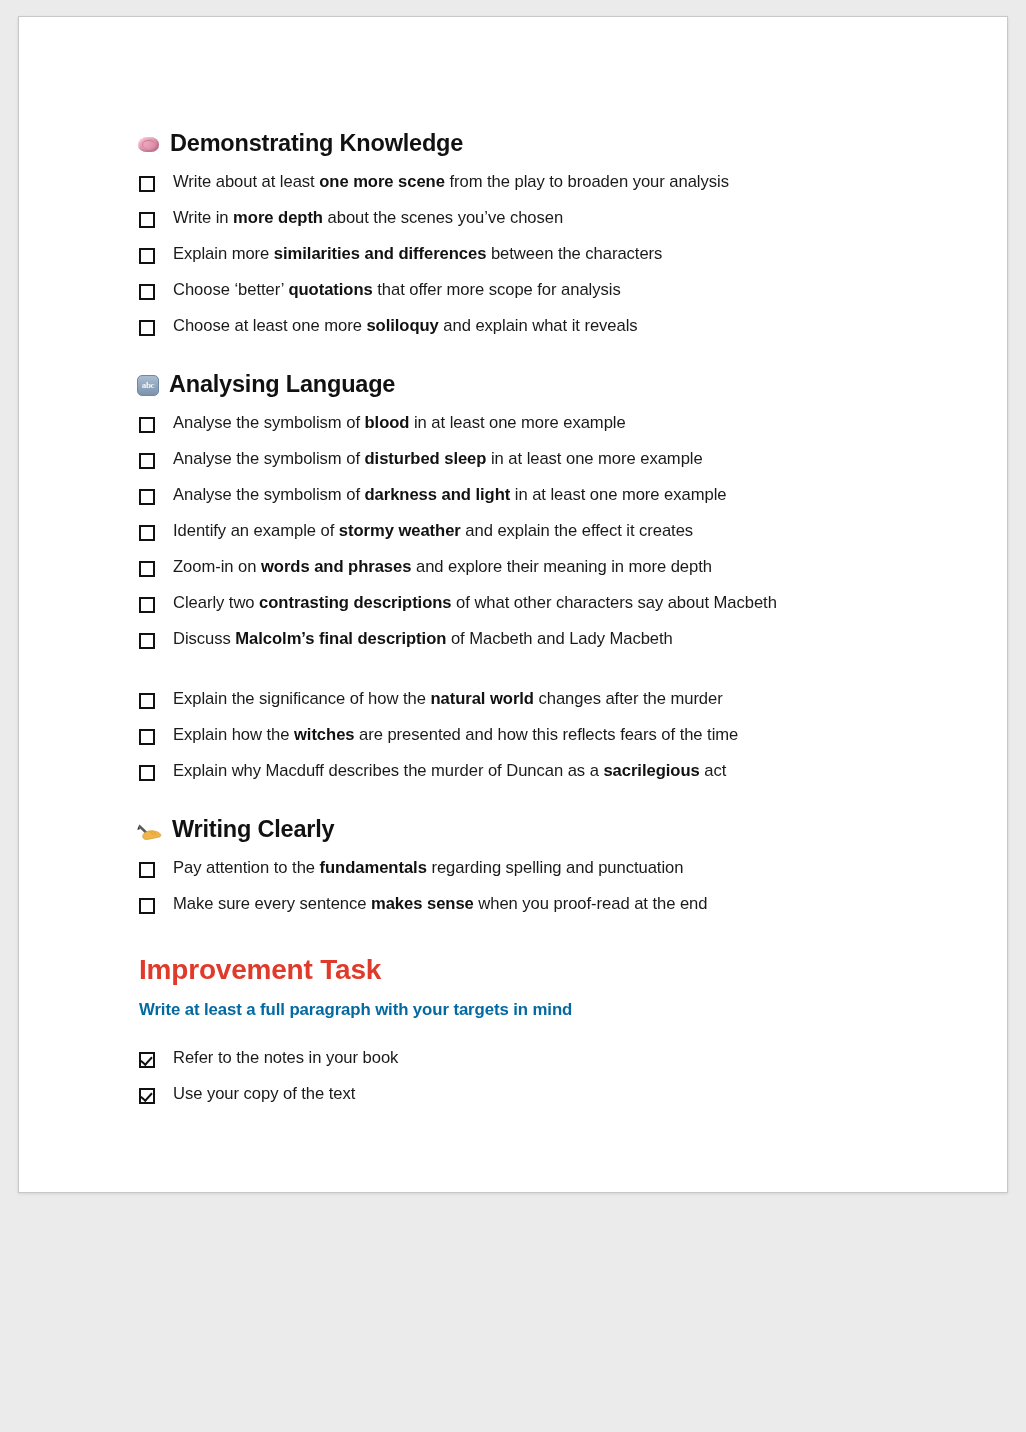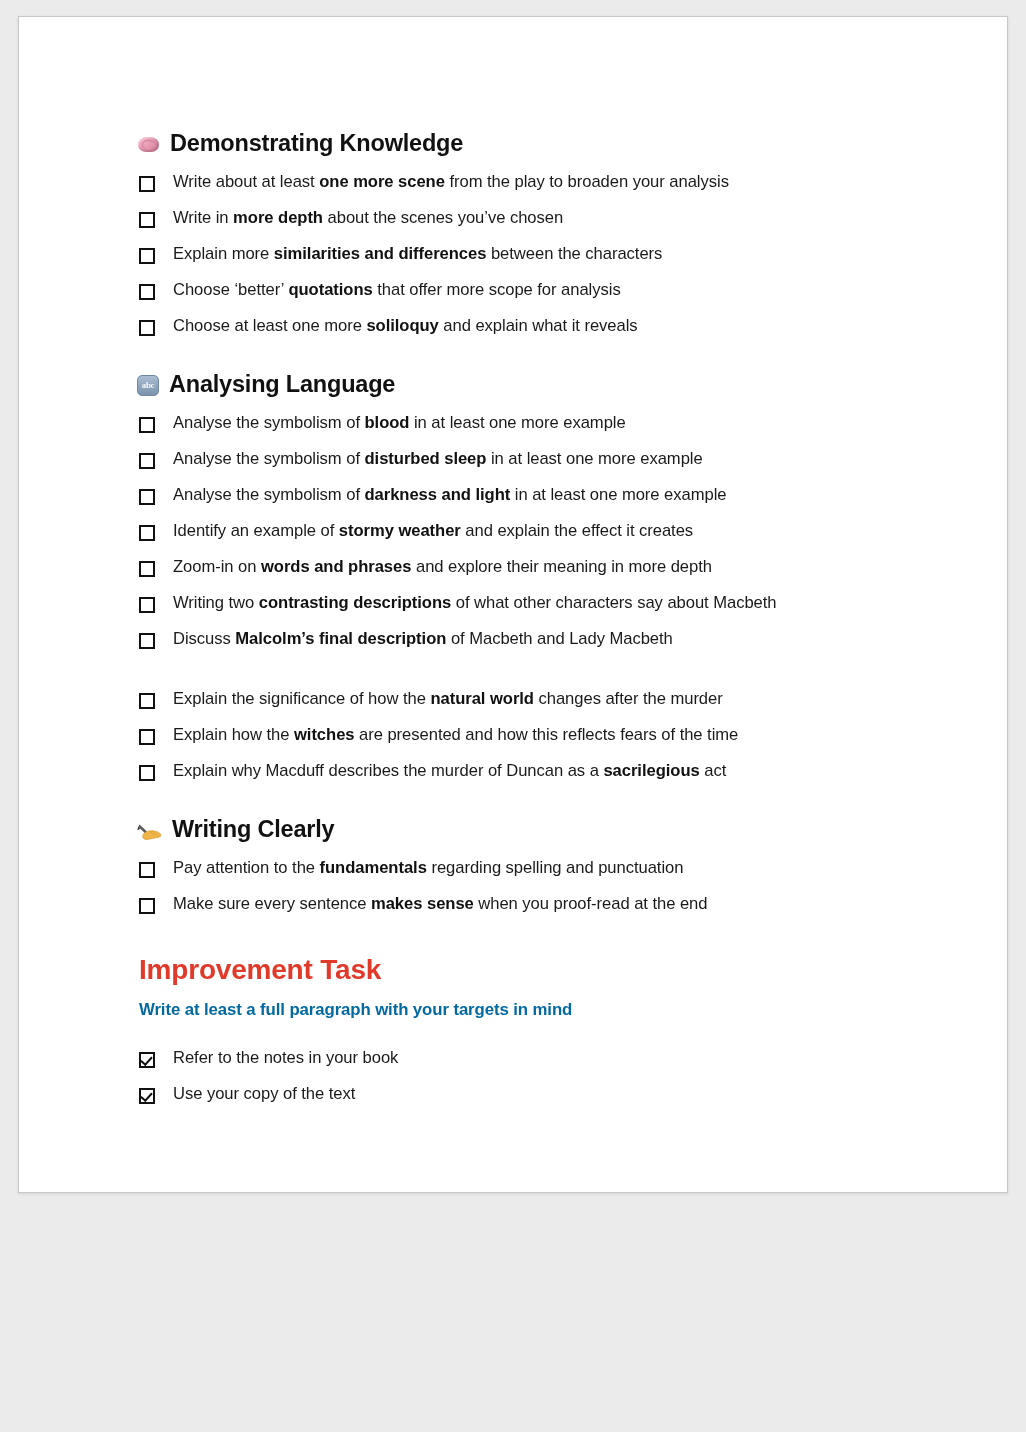--- a/index.html
+++ b/index.html
@@ -224,21 +224,21 @@
           <div class="check-row">
             <span class="check-box"></span>
             <span class="check-text"><span>Identify an example of </span><b>stormy weather</b><span> and explain the effect it creates</span></span>
           </div>
           <div class="check-row">
             <span class="check-box"></span>
             <span class="check-text"><span>Zoom-in on </span><b>words and phrases</b><span> and explore their meaning in more depth</span></span>
           </div>
           <div class="check-row">
             <span class="check-box"></span>
-            <span class="check-text"><span>Writing two </span><b>contrasting descriptions</b><span> of what other characters say about Macbeth</span></span>
+            <span class="check-text"><span>Clearly two </span><b>contrasting descriptions</b><span> of what other characters say about Macbeth</span></span>
           </div>
           <div class="check-row">
             <span class="check-box"></span>
             <span class="check-text"><span>Discuss </span><b>Malcolm’s final description</b><span> of Macbeth and Lady Macbeth</span></span>
           </div>
         </div>
         <div class="section-gap"></div>
         <div class="section">
           <div class="check-row">
             <span class="check-box"></span>

